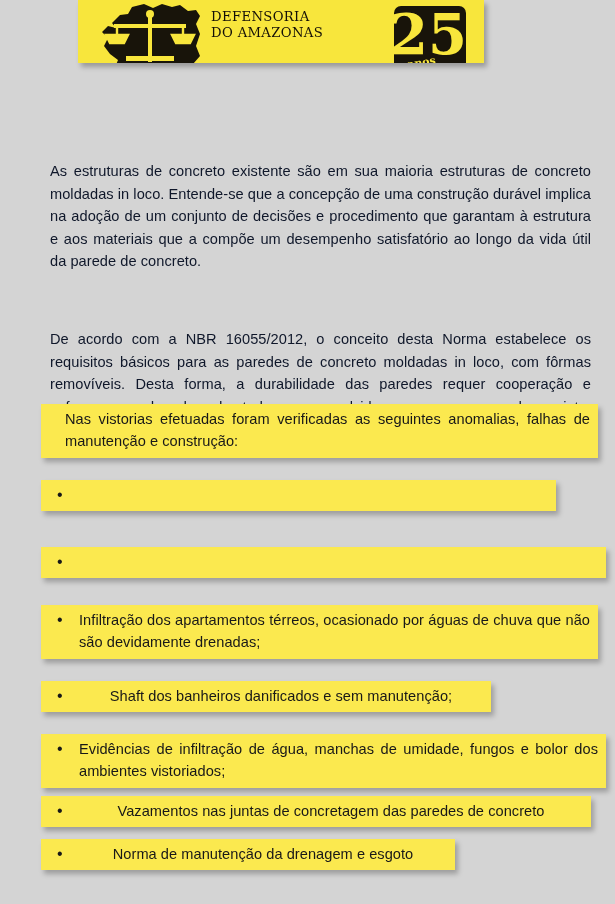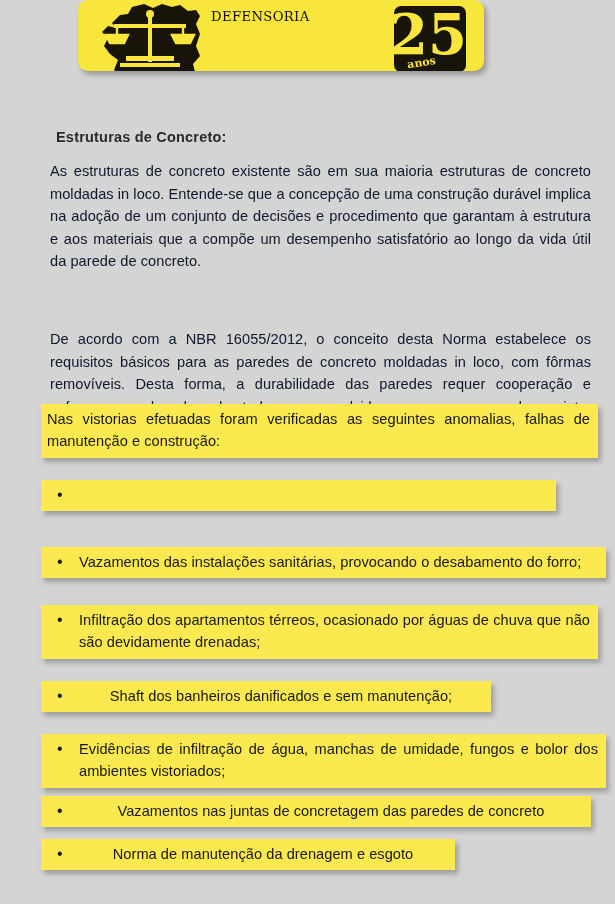--- a/index.html
+++ b/index.html
@@ -24,25 +24,24 @@
     box-sizing: border-box;
     background: #d4d4d4;
   }
 
   
   .letterhead {
     position: absolute;
     left: 78px;
     top: 0px;
     width: 406px;
-    height: 71px;
+    height: 63px;
     background: #f8e63c;
     box-shadow: 3px 4px 5px rgba(0,0,0,0.28);
     overflow: hidden;
-    border-radius: 10px;
   }
   .lh-inner {
     position: relative;
     width: 100%;
     height: 100%;
   }
 
   
   .lh-emblem {
     position: absolute;
@@ -120,21 +119,21 @@
     text-align: justify;
     text-justify: inter-word;
   }
   .hl-text.nojust { text-align: center; }
 
   
   .hl-intro {
     left: 41px;
     top: 404px;
     width: 557px;
-    padding: 4px 8px 5px 6px;
+    padding: 4px 8px 5px 24px;
   }
 
   
   .hl-bullet {
     display: flex;
     padding: 4px 8px 5px 10px;
   }
   .bullet-dot {
     flex: 0 0 auto;
     width: 28px;
@@ -183,50 +182,49 @@
 
           <path d="M91,26 L91,33 M80,33 L102,33 L98,41 L84,41 Z" stroke="#f8e63c" stroke-width="2.4" fill="#f8e63c"></path>
 
           <rect x="34" y="54" width="48" height="5" fill="#f8e63c"></rect>
           <rect x="28" y="61" width="60" height="4" fill="#f8e63c"></rect>
         </svg>
       </div>
 
       <div class="lh-words">
         <div>DEFENSORIA</div>
+        <div>DO AMAZONAS</div>
       </div>
 
       <div class="lh-anniv">
         <svg viewBox="0 0 88 78" width="88" height="78" aria-hidden="true">
           <rect x="6" y="4" width="72" height="66" rx="7" ry="7" fill="#18140a"></rect>
           <text x="40" y="52" text-anchor="middle" font-family="DejaVu Serif, serif" font-size="56" font-weight="bold" fill="#f8e63c">25</text>
           <text x="34" y="64" text-anchor="middle" font-family="DejaVu Serif, serif" font-size="11" font-weight="bold" fill="#f8e63c" transform="rotate(-9 34 64)">anos</text>
         </svg>
       </div>
 
     </div>
   </div>
 
-  <div class="section-title">Estruturas de Concreto:</div>
 
   <div class="para para-1">As estruturas de concreto existente são em sua maioria estruturas de concreto moldadas in loco. Entende-se que a concepção de uma construção durável implica na adoção de um conjunto de decisões e procedimento que garantam à estrutura e aos materiais que a compõe um desempenho satisfatório ao longo da vida útil da parede de concreto.</div>
 
   <div class="para para-2">De acordo com a NBR 16055/2012, o conceito desta Norma estabelece os requisitos básicos para as paredes de concreto moldadas in loco, com fôrmas removíveis. Desta forma, a durabilidade das paredes requer cooperação e esforços coordenados de todos os envolvidos nos processos de projeto, construção e utilização.</div>
 
   <div class="hl hl-intro">
     <div class="hl-text">Nas vistorias efetuadas foram verificadas as seguintes anomalias, falhas de manutenção e construção:</div>
   </div>
 
   <div class="hl hl-bullet hl-b1">
     <span class="bullet-dot">•</span>
   </div>
 
   <div class="hl hl-bullet hl-b2">
     <span class="bullet-dot">•</span>
-    <span class="bullet-body hl-text">Vazamentos das instalações sanitárias, provocando o desabamento do forro;</span>
   </div>
 
   <div class="hl hl-bullet hl-b3">
     <span class="bullet-dot">•</span>
     <span class="bullet-body hl-text">Infiltração dos apartamentos térreos, ocasionado por águas de chuva que não são devidamente drenadas;</span>
   </div>
 
   <div class="hl hl-bullet hl-b4">
     <span class="bullet-dot">•</span>
     <span class="bullet-body hl-text nojust">Shaft dos banheiros danificados e sem manutenção;</span>

